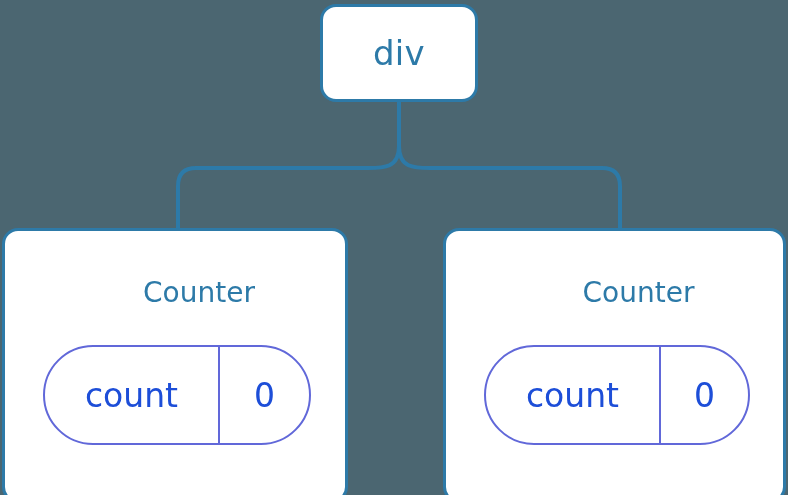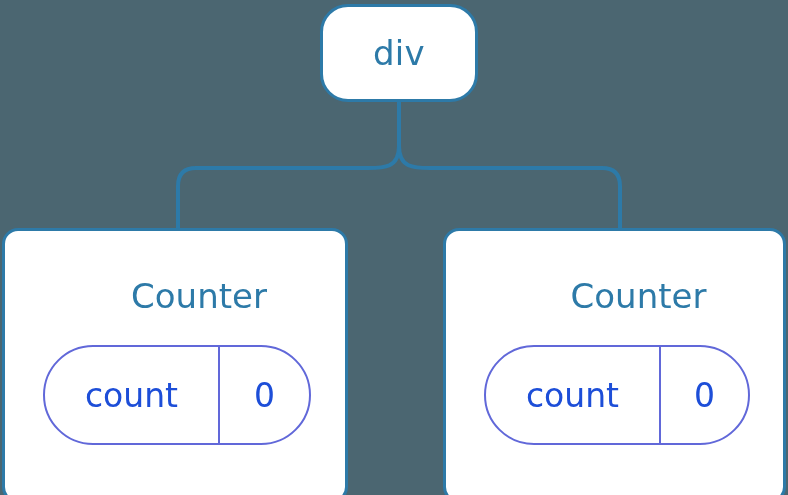--- a/index.html
+++ b/index.html
@@ -30,21 +30,21 @@
     background: #ffffff;
     border: 3px solid #2d7aa8;
     border-radius: 14px;
     box-sizing: border-box;
   }
   #node-div {
     left: 320px;
     top: 4px;
     width: 158px;
     height: 98px;
-    border-radius: 28px;
+    border-radius: 16px;
     display: flex;
     align-items: center;
     justify-content: center;
   }
   #node-div .node-title {
     font-size: 34px;
     color: #2d7aa8;
     letter-spacing: 0.3px;
     line-height: 1;
   }
@@ -65,21 +65,21 @@
     position: relative;
     width: 100%;
     height: 100%;
   }
   .counter-node .node-title {
     position: absolute;
     top: 48px;
     left: 8px;
     right: 0;
     text-align: center;
-    font-size: 34px;
+    font-size: 28px;
     color: #2d7aa8;
     line-height: 1;
     margin-left: 40px;
   }
   .state-pill {
     position: absolute;
     top: 114px;
     height: 100px;
     border: 2px solid #6168d9;
     border-radius: 50px;

